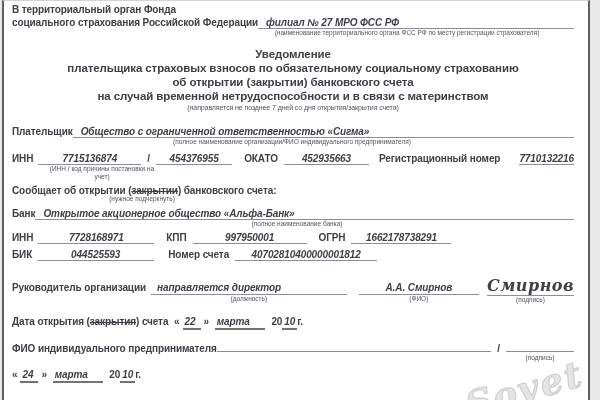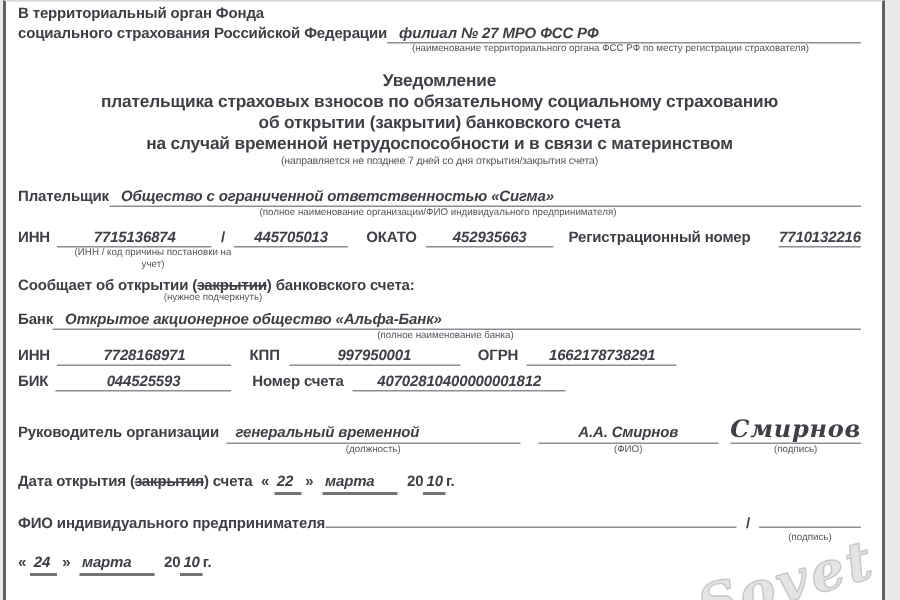--- a/index.html
+++ b/index.html
@@ -67,21 +67,21 @@
     </div>
     <div class="caprow">
       <span style="width:60px;"></span>
       <span class="cap" style="width:440px;">(полное наименование организации/ФИО индивидуального предпринимателя)</span>
     </div>
 
     <div class="row" style="margin-top:7px;">
       <span class="lbl">ИНН</span>
       <span class="fillw ital" style="width:115px;margin-left:5px;">7715136874</span>
       <span style="margin:0 6px;">/</span>
-      <span class="fillw ital" style="width:85px;">445705013</span>
+      <span class="fillw ital" style="width:85px;">454376955</span>
       <span class="lbl" style="margin-left:12px;">ОКАТО</span>
       <span class="fillw ital" style="width:95px;margin-left:6px;">452935663</span>
       <span class="lbl" style="margin-left:10px;">Регистрационный номер</span>
       <span class="fillw ital" style="flex:1;margin-left:19px;">7710132216</span>
     </div>
     <div class="caprow">
       <span style="width:30px;"></span>
       <span class="cap" style="width:120px;">(ИНН / код причины постановки на учет)</span>
     </div>
 
@@ -114,21 +114,21 @@
     <div class="row" style="margin-top:5px;">
       <span class="lbl">БИК</span>
       <span class="fillw ital" style="width:117px;margin-left:5px;">044525593</span>
       <span class="lbl" style="margin-left:14px;">Номер счета</span>
       <span class="fillw ital" style="width:142px;margin-left:6px;">40702810400000001812</span>
     </div>
 
     <div class="row" style="margin-top:15px;">
       <span class="lbl">Руководитель организации</span>
       <div class="sigcol" style="width:228px;margin-left:5px;">
-        <span class="sigline ital" style="padding-left:6px;">генеральный временной</span>
+        <span class="sigline ital" style="padding-left:6px;">направляется директор</span>
         <span class="cap">(должность)</span>
       </div>
       <div class="sigcol" style="width:140px;margin-left:12px;">
         <span class="sigline ital" style="text-align:center;">А.А. Смирнов</span>
         <span class="cap">(ФИО)</span>
       </div>
       <div class="sigcol" style="flex:1;margin-left:8px;">
         <span class="sigline script" style="text-align:center;">Смирнов</span>
         <span class="cap">(подпись)</span>
       </div>

